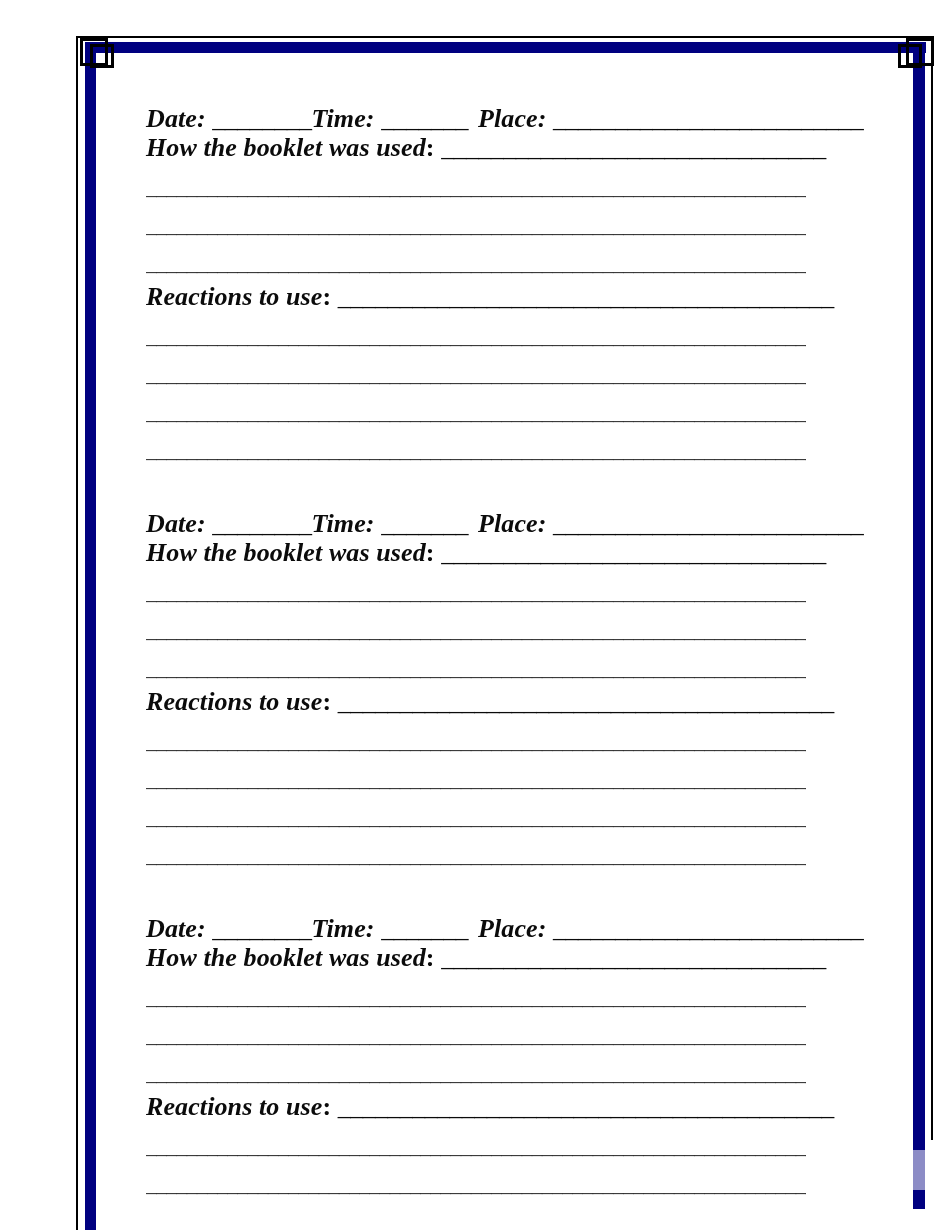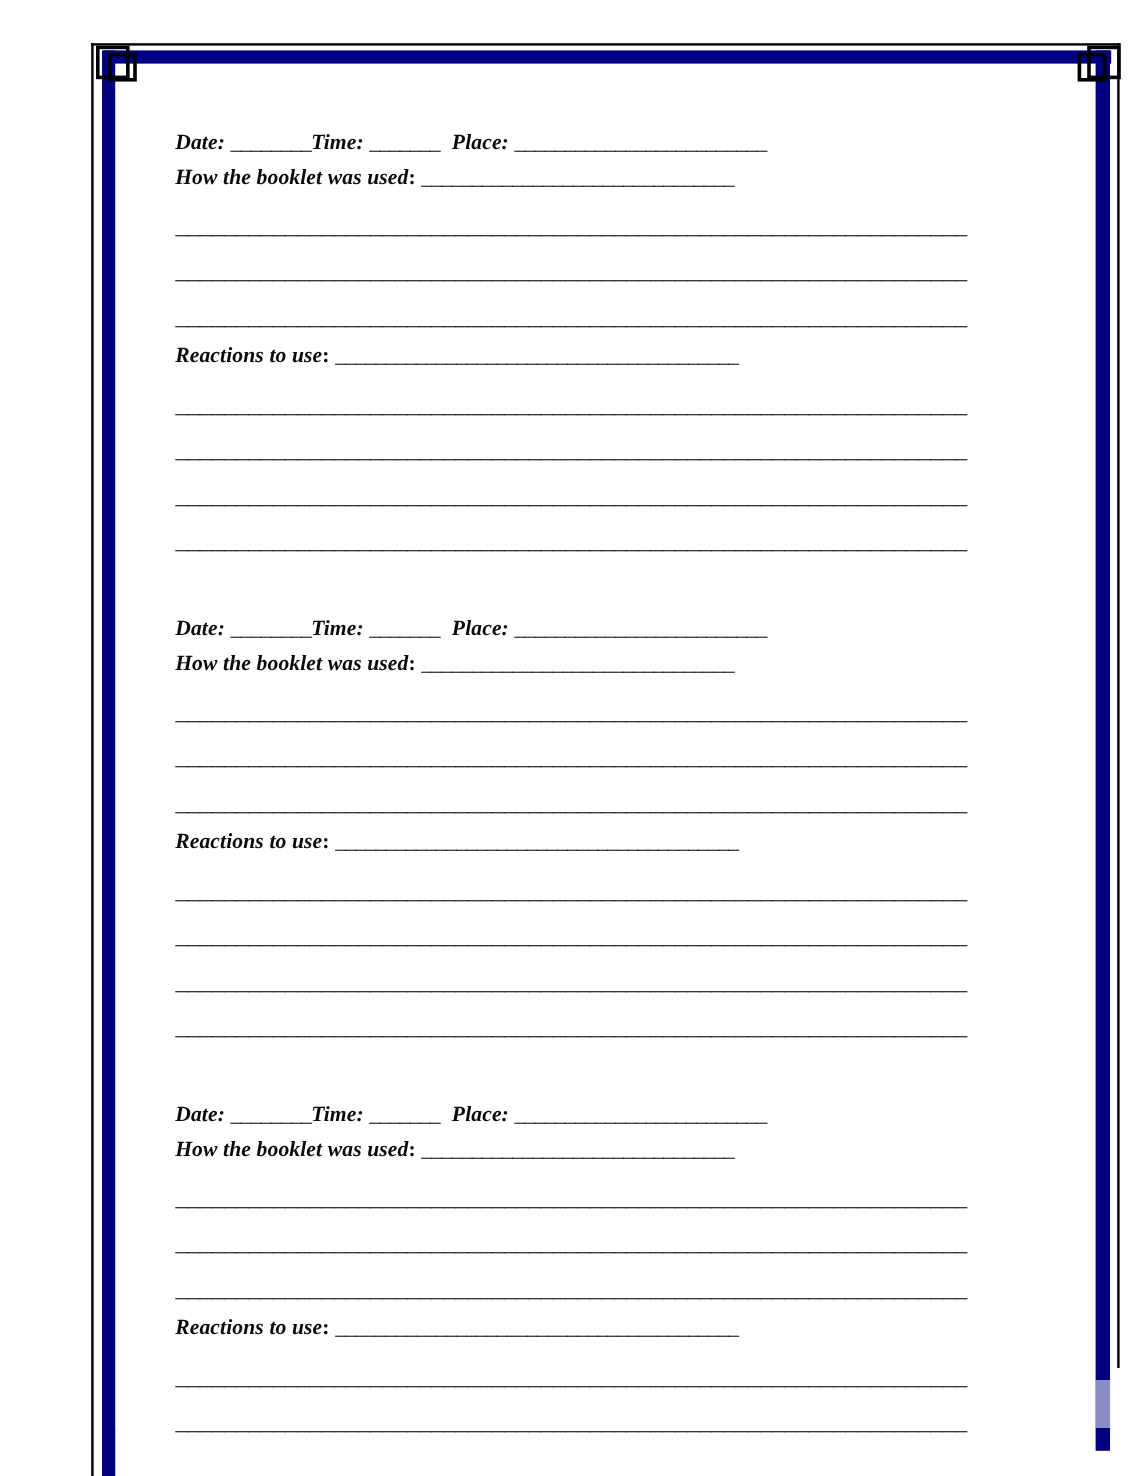--- a/index.html
+++ b/index.html
@@ -113,21 +113,21 @@
   .section {
     margin-bottom: 40px;
   }
   .section:last-child {
     margin-bottom: 0;
   }
 
   .form-line {
     font-style: italic;
     font-weight: bold;
-    font-size: 18px;
+    font-size: 26px;
     line-height: 29px;
     color: #0b0b0b;
     white-space: nowrap;
     letter-spacing: 0.1px;
   }
 
   .form-line .label {
     font-style: italic;
     font-weight: bold;
   }

